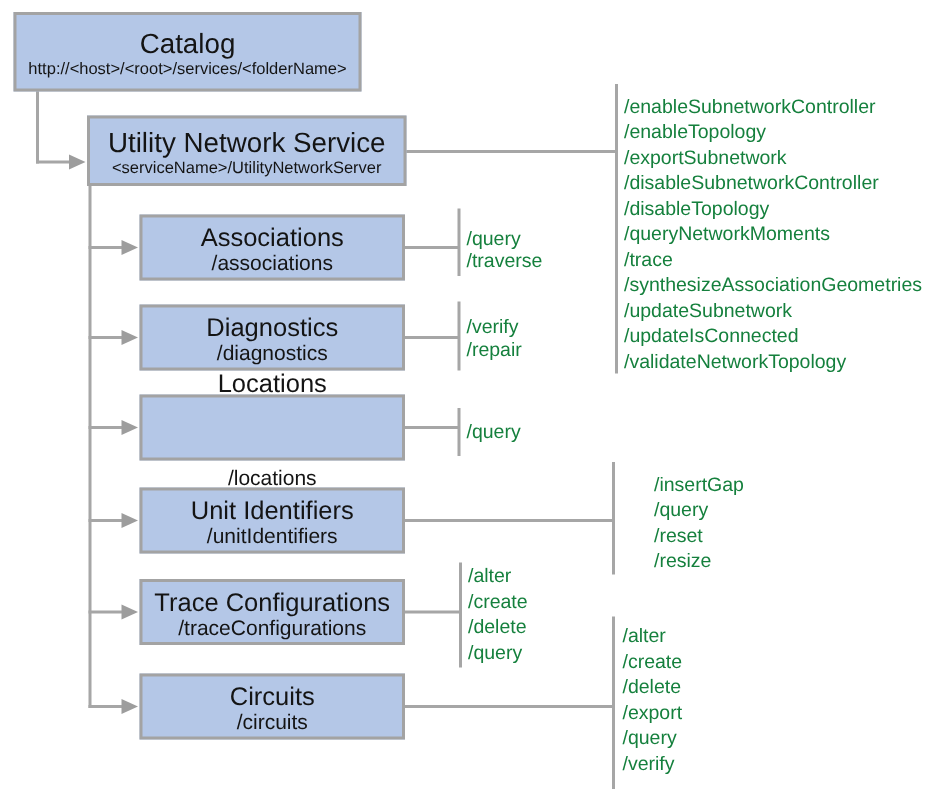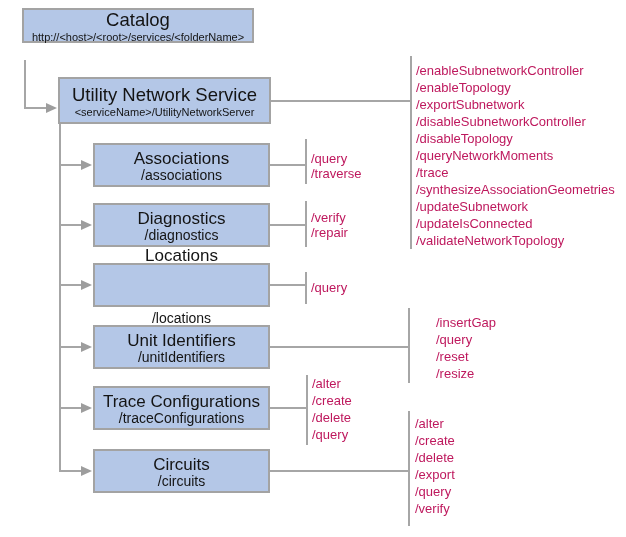--- a/index.html
+++ b/index.html
@@ -38,21 +38,21 @@
   .arrow{
     position:absolute;width:0;height:0;
     border-top:5px solid transparent;
     border-bottom:5px solid transparent;
     border-left:11px solid #9d9d9d;
   }
   .ops{
     position:absolute;
     font-size:13px;
     line-height:17px;
-    color:#be185d;
+    color:#15803d;
     white-space:nowrap;
   }
   .ops.tight{line-height:14.5px;}
 </style>
 </head>
 <body>
 
 <div id="stage">
 
   <div class="line" style="left:24px;top:60px;width:2px;height:49px;"></div>
@@ -93,21 +93,21 @@
 
   <div class="line" style="left:269px;top:346px;width:140px;height:2px;"></div>
   <div class="line" style="left:408px;top:308px;width:2px;height:75px;"></div>
 
   <div class="line" style="left:269px;top:407px;width:38px;height:2px;"></div>
   <div class="line" style="left:306px;top:375px;width:2px;height:70px;"></div>
 
   <div class="line" style="left:269px;top:470px;width:140px;height:2px;"></div>
   <div class="line" style="left:408px;top:411px;width:2px;height:115px;"></div>
 
-  <div class="box big" style="left:22px;top:8px;width:232px;height:35px;">
+  <div class="box big" style="left:9px;top:8px;width:232px;height:53px;">
     <div class="title">Catalog</div>
     <div class="subtitle">http://&lt;host&gt;/&lt;root&gt;/services/&lt;folderName&gt;</div>
   </div>
 
   <div class="box big" style="left:58px;top:77px;width:213px;height:47px;">
     <div class="title">Utility Network Service</div>
     <div class="subtitle">&lt;serviceName&gt;/UtilityNetworkServer</div>
   </div>
 
   <div class="box" style="left:93px;top:143px;width:177px;height:44px;">

